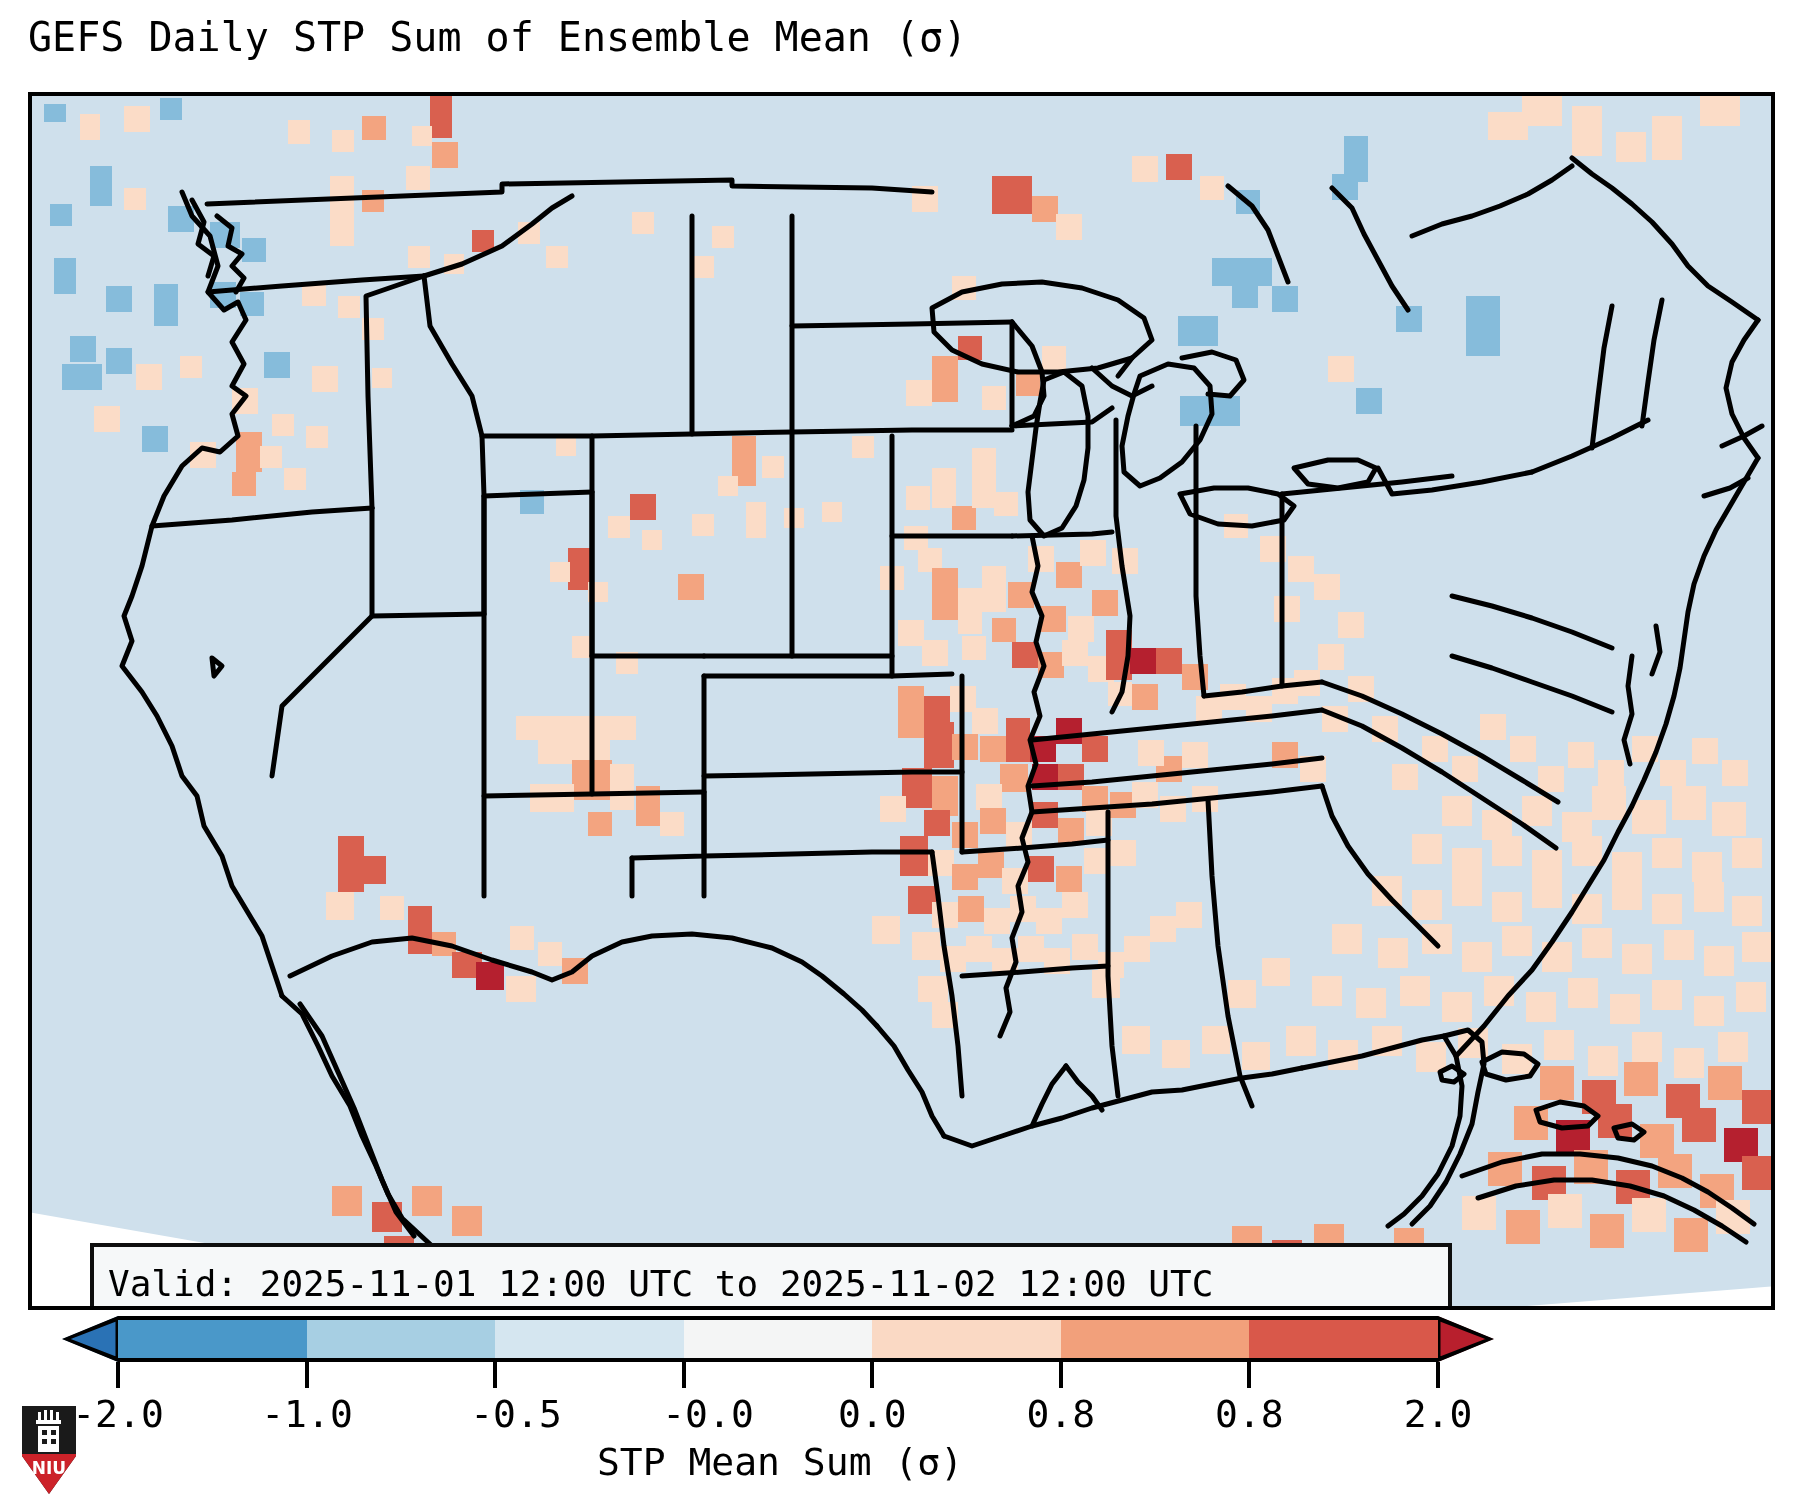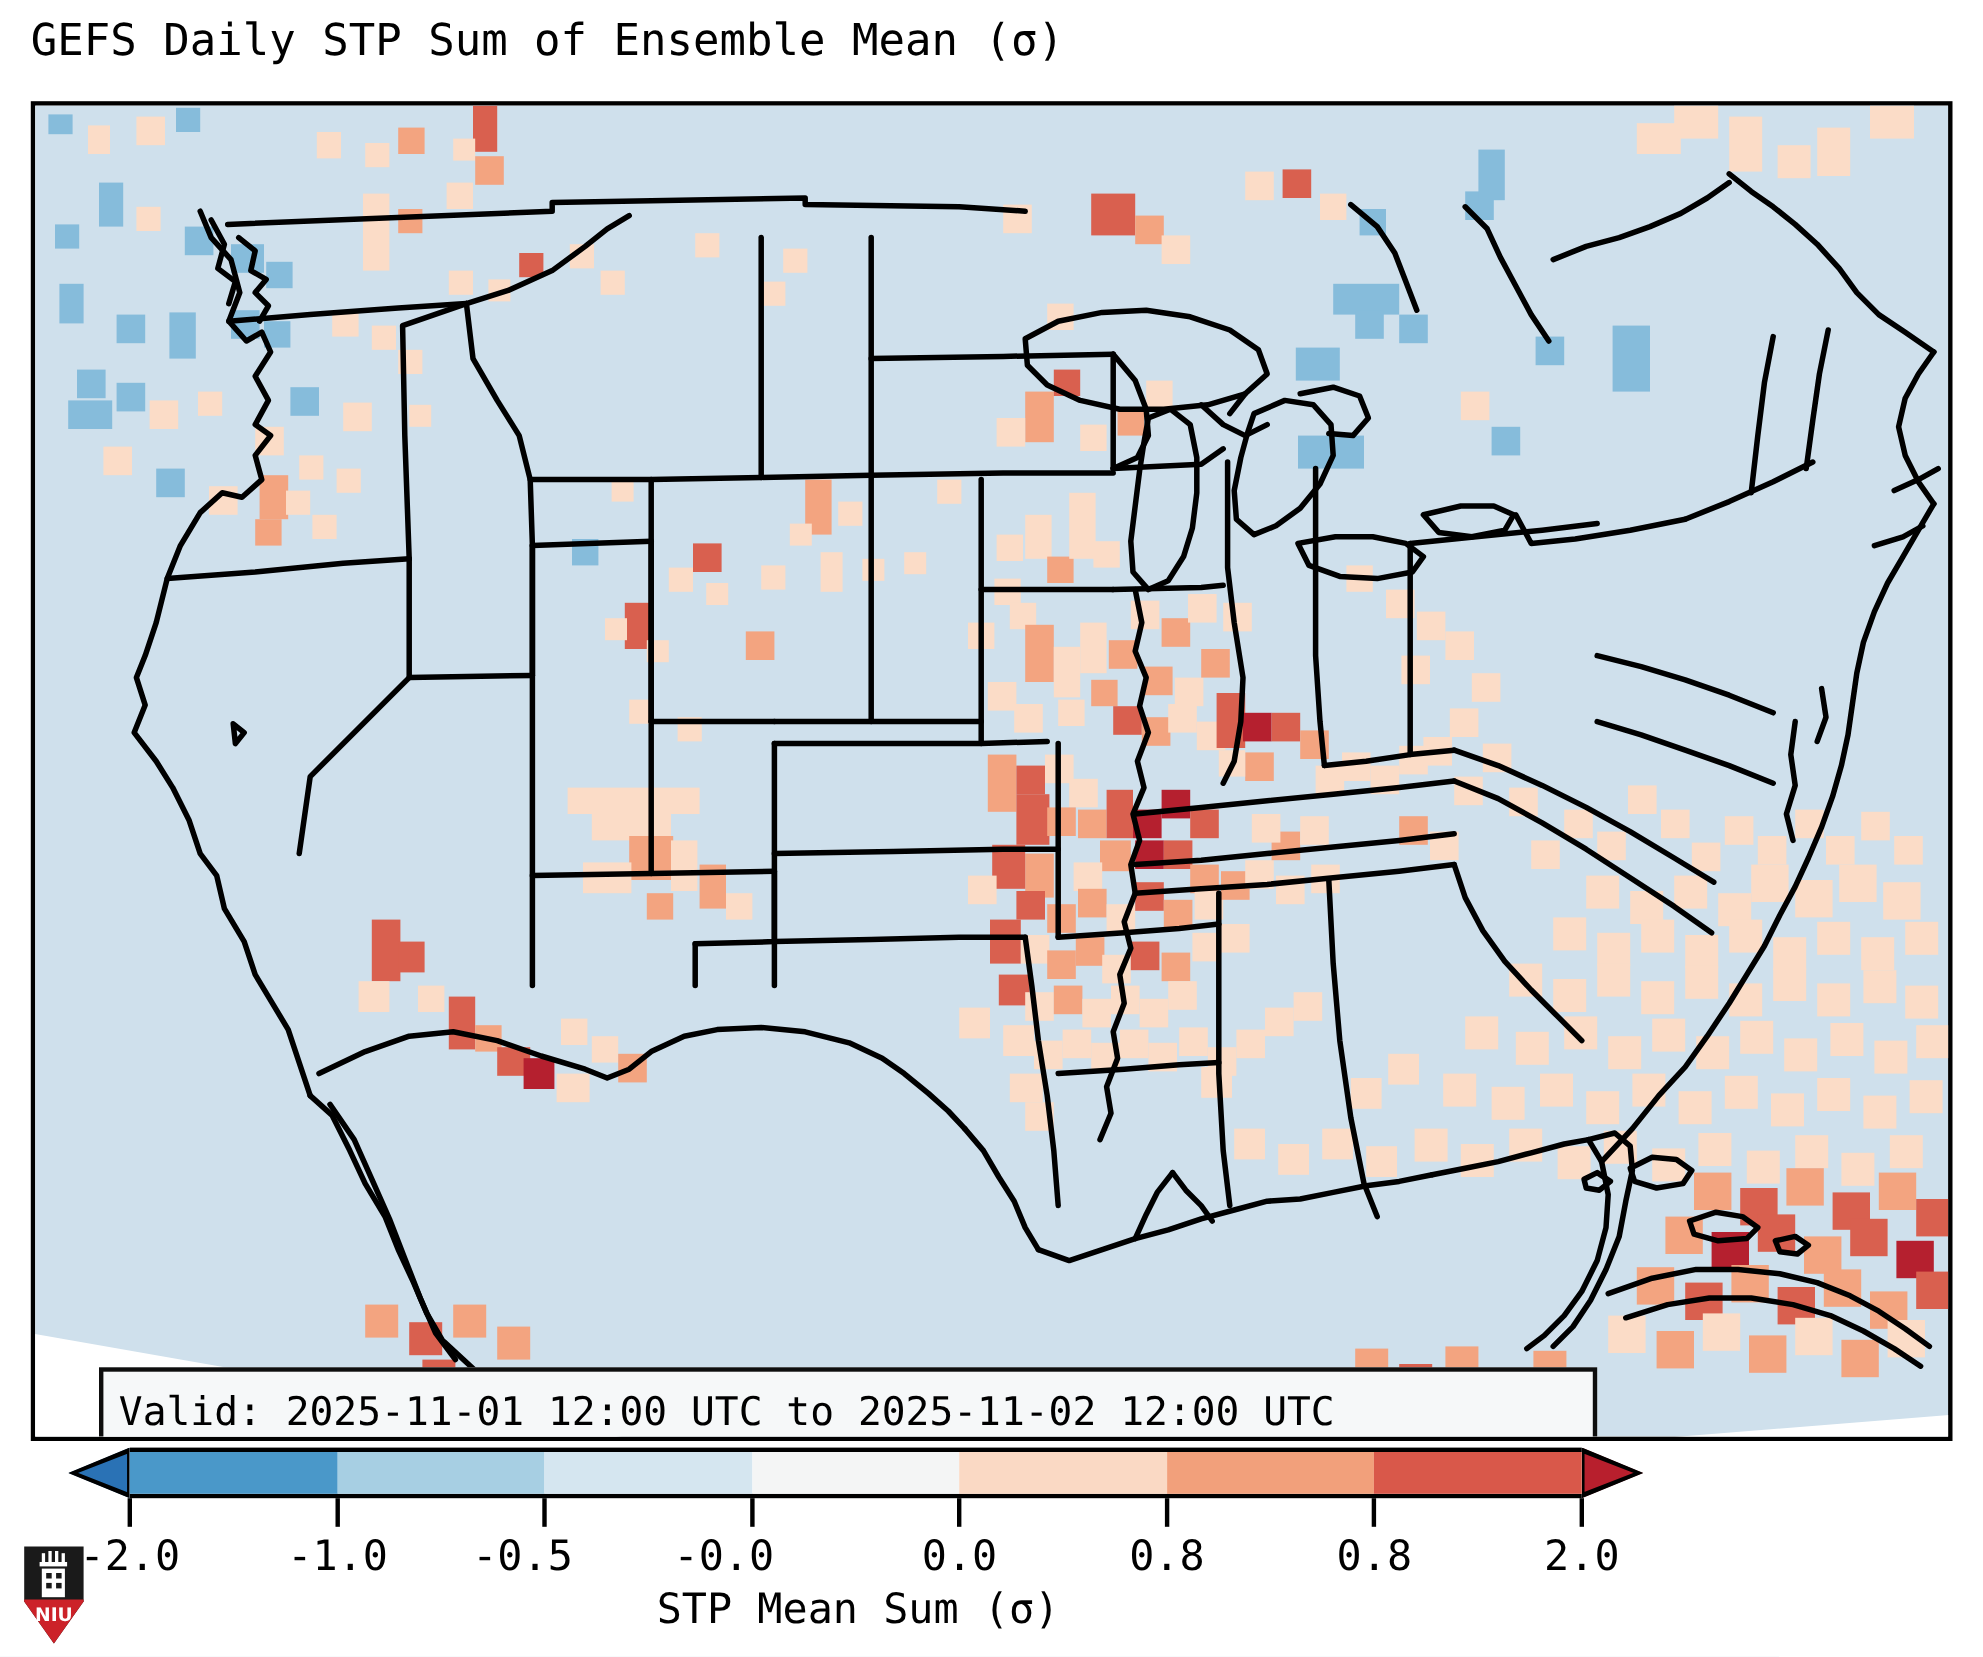--- a/index.html
+++ b/index.html
@@ -680,22 +680,22 @@
       <div class="tick" style="left:377.1428571428571px;"></div>
       <div class="tick" style="left:565.7142857142857px;"></div>
       <div class="tick" style="left:754.2857142857142px;"></div>
       <div class="tick" style="left:942.8571428571429px;"></div>
       <div class="tick" style="left:1131.4285714285713px;"></div>
       <div class="tick" style="left:1320px;"></div>
     </div>
   <div id="cbar-labels">
       <div class="lab" style="left:0px;">-2.0</div>
       <div class="lab" style="left:189px;">-1.0</div>
-      <div class="lab" style="left:357px;">-0.5</div>
-      <div class="lab" style="left:540px;">-0.0</div>
+      <div class="lab" style="left:398px;">-0.5</div>
+      <div class="lab" style="left:590px;">-0.0</div>
       <div class="lab" style="left:754.2857142857142px;">0.0</div>
       <div class="lab" style="left:942.8571428571429px;">0.8</div>
       <div class="lab" style="left:1131.4285714285713px;">0.8</div>
       <div class="lab" style="left:1320px;">2.0</div>
     </div>
 </div>
 
 <div id="cbar-axis-label">STP Mean Sum (σ)</div>
 
 <svg id="niu-logo" viewBox="0 0 62 92">

